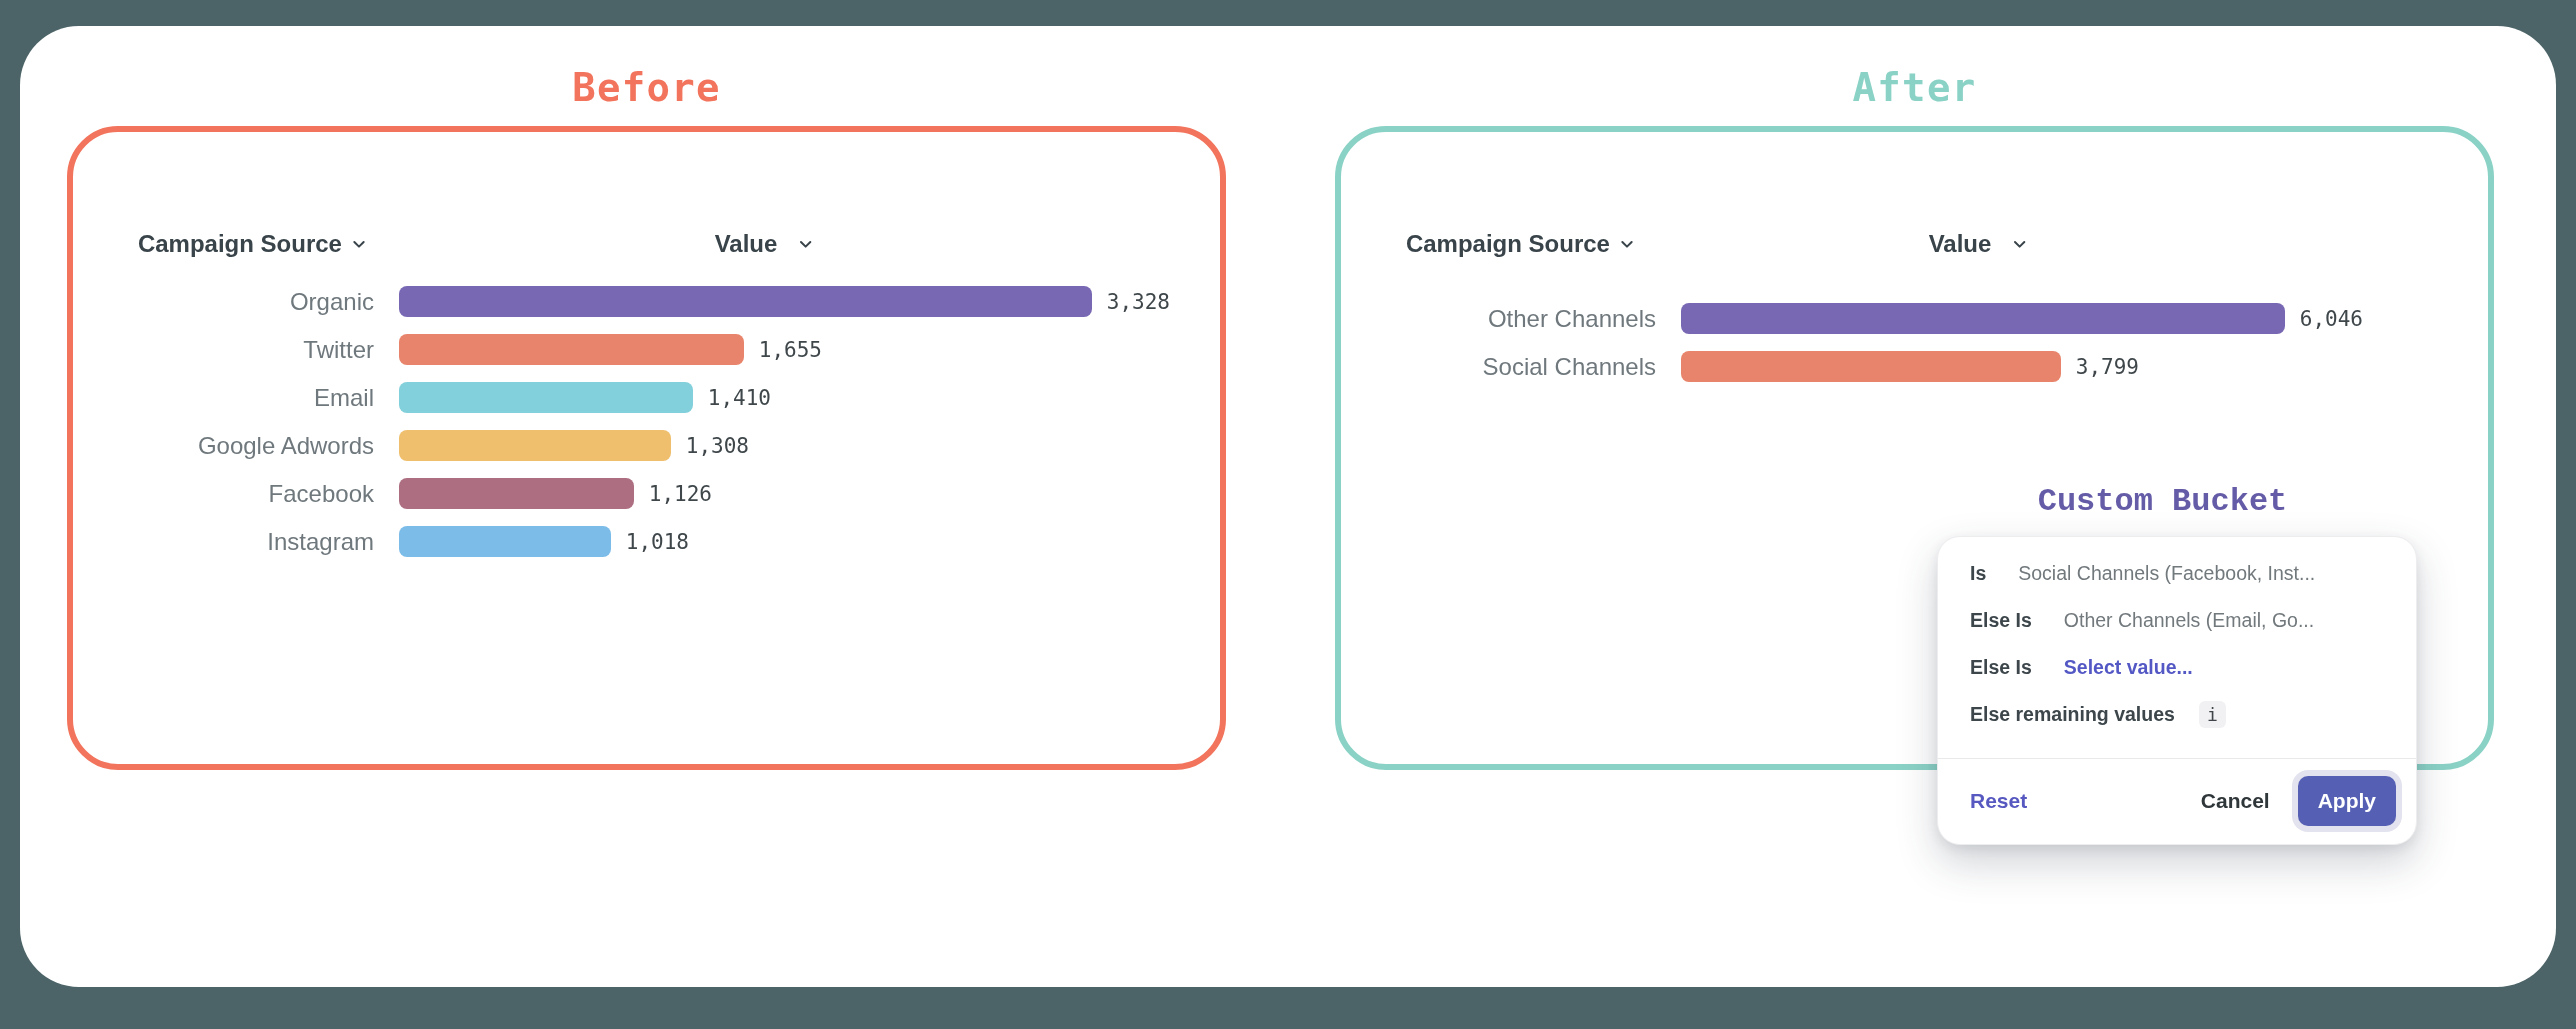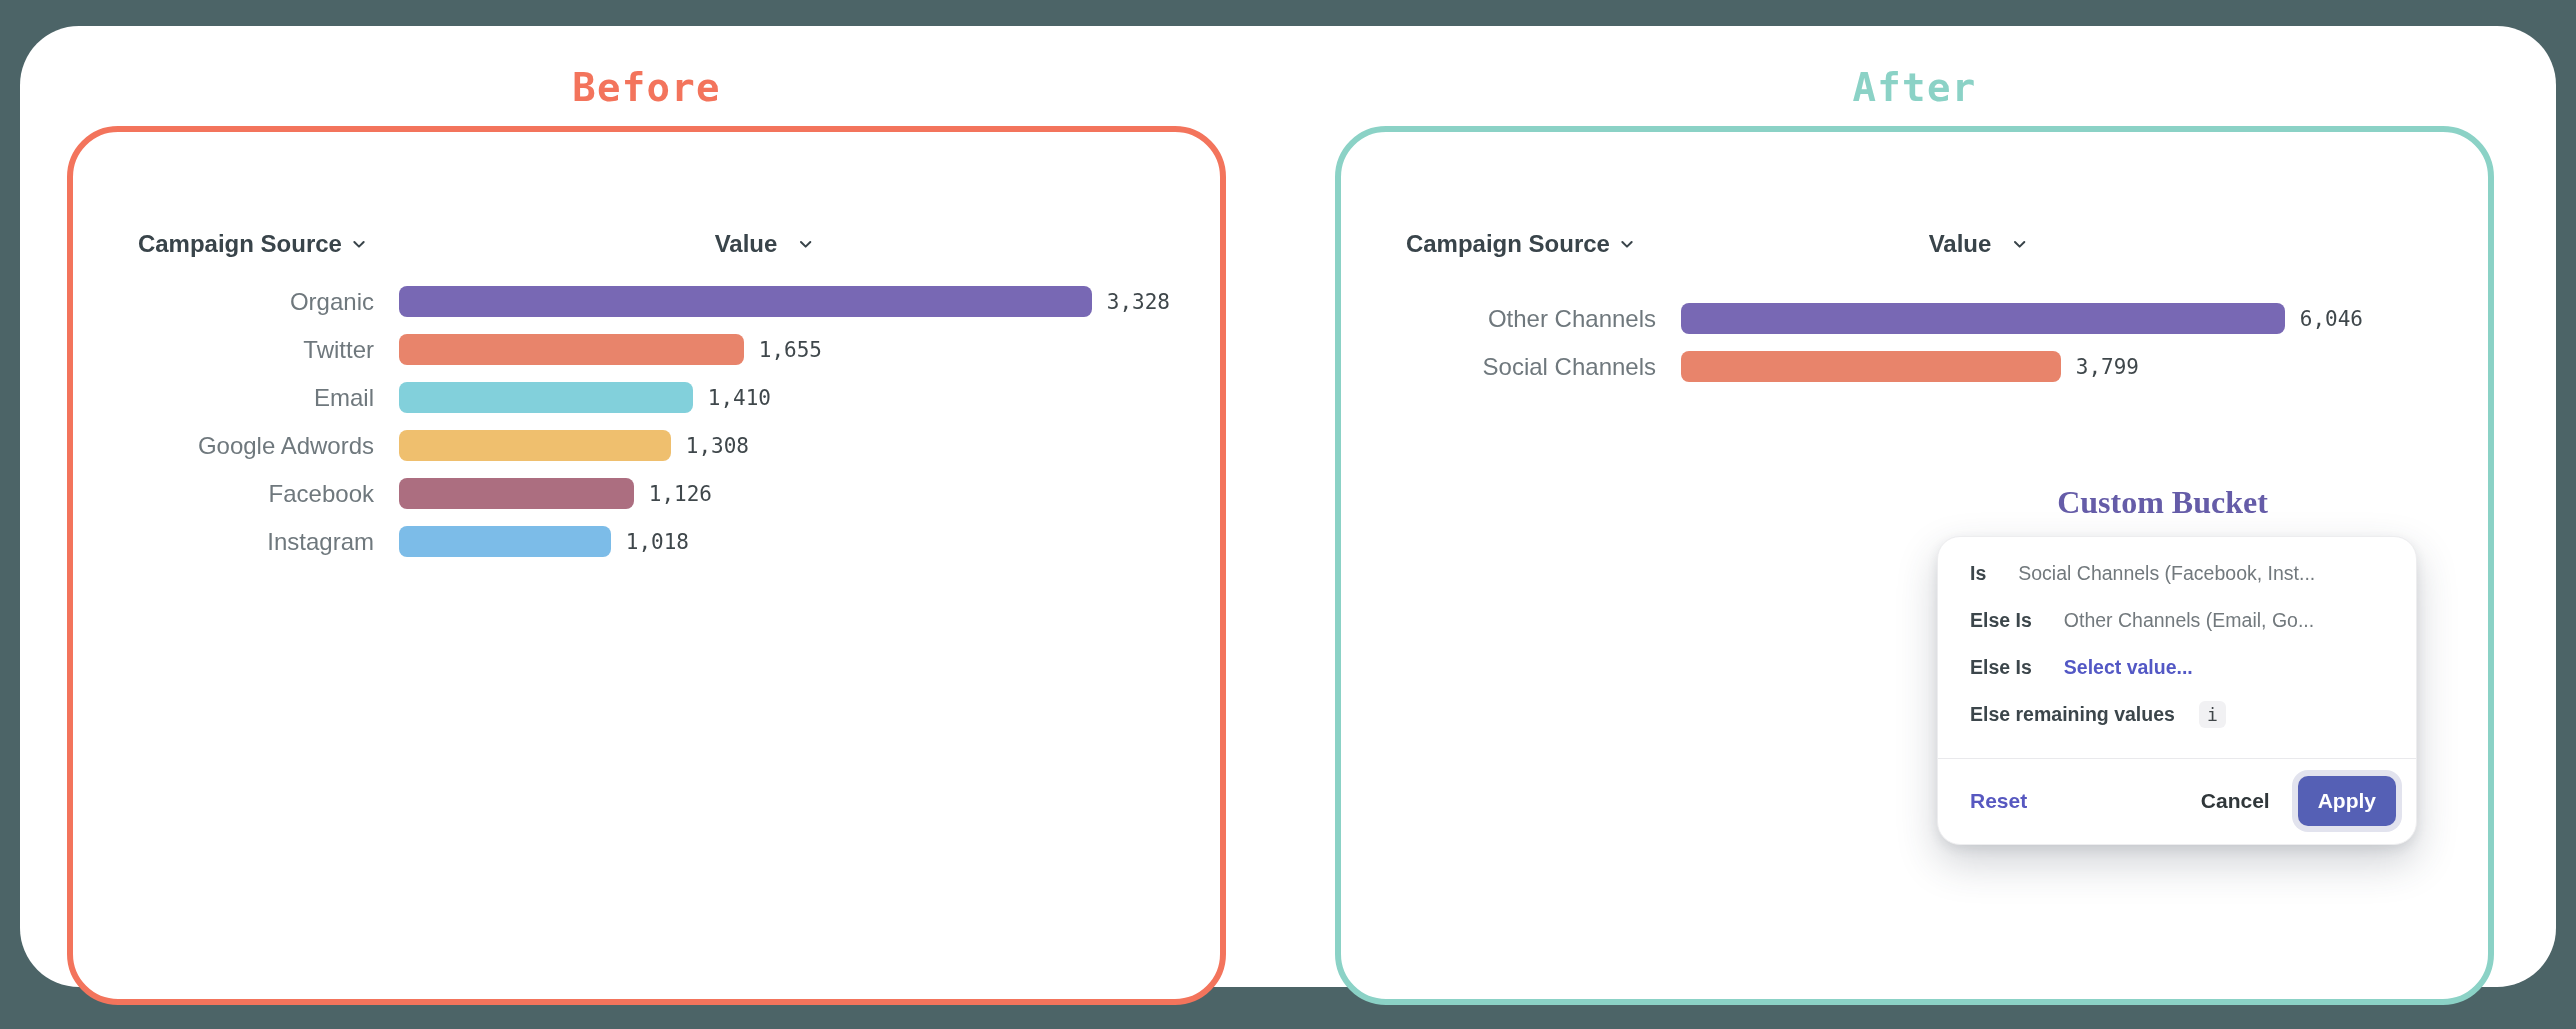--- a/index.html
+++ b/index.html
@@ -10,21 +10,21 @@
     font-family:"Liberation Sans", sans-serif;
     position:relative; overflow:hidden;
   }
   .canvas {
     position:absolute; left:20px; top:25.5px;
     width:2536px; height:961px;
     background:#ffffff; border-radius:59px;
   }
   
   .panel {
-    position:absolute; top:100px; width:1159px; height:879px;
+    position:absolute; top:100px; width:1159px; height:644px;
     border-radius:51px; border:6.7px solid; background:#fff;
   }
   .panel.p-before { left:47px;  border-color:#F3745C; }
   .panel.p-after  { left:1315px; border-color:#8BD2C6; }
   .panel-title {
     position:absolute; top:42px; width:1159px; text-align:center;
     font-family:"DejaVu Sans Mono", monospace; font-weight:bold;
     font-size:39px; line-height:40px; letter-spacing:1.3px;
   }
   .panel-title.t-before { left:47px;  color:#F3745C; }
@@ -59,21 +59,21 @@
   .rtrack { display:flex; align-items:center; margin-left:25px; }
   .rbar { height:31px; border-radius:8px; }
   .rval {
     margin-left:14.8px; font-family:"DejaVu Sans Mono", monospace;
     font-size:21px; color:#3F474B; white-space:nowrap;
   }
 
   
   .bucket-title {
     position:absolute; left:1995px; top:459px; width:295px; text-align:center;
-    font-family:Liberation Serif, serif; font-weight:bold;
+    font-family:Liberation Mono, monospace; font-weight:bold;
     font-size:32px; line-height:34px; color:#655CA8;
   }
   .popup {
     position:absolute; left:1917px; top:510px; width:480px; height:309px;
     background:#fff; border-radius:23px; border:0.7px solid #EDEDEF;
     box-shadow:0 17.4px 40px rgba(45,55,72,0.22), 0 4px 10.7px rgba(45,55,72,0.10);
   }
   .popup-rules { padding:13.4px 27px 0 32px; }
   .prow { height:47px; display:flex; align-items:center; gap:32px; }
   .prow-label { font-weight:700; font-size:19.5px; color:#3C464B; white-space:nowrap; }

